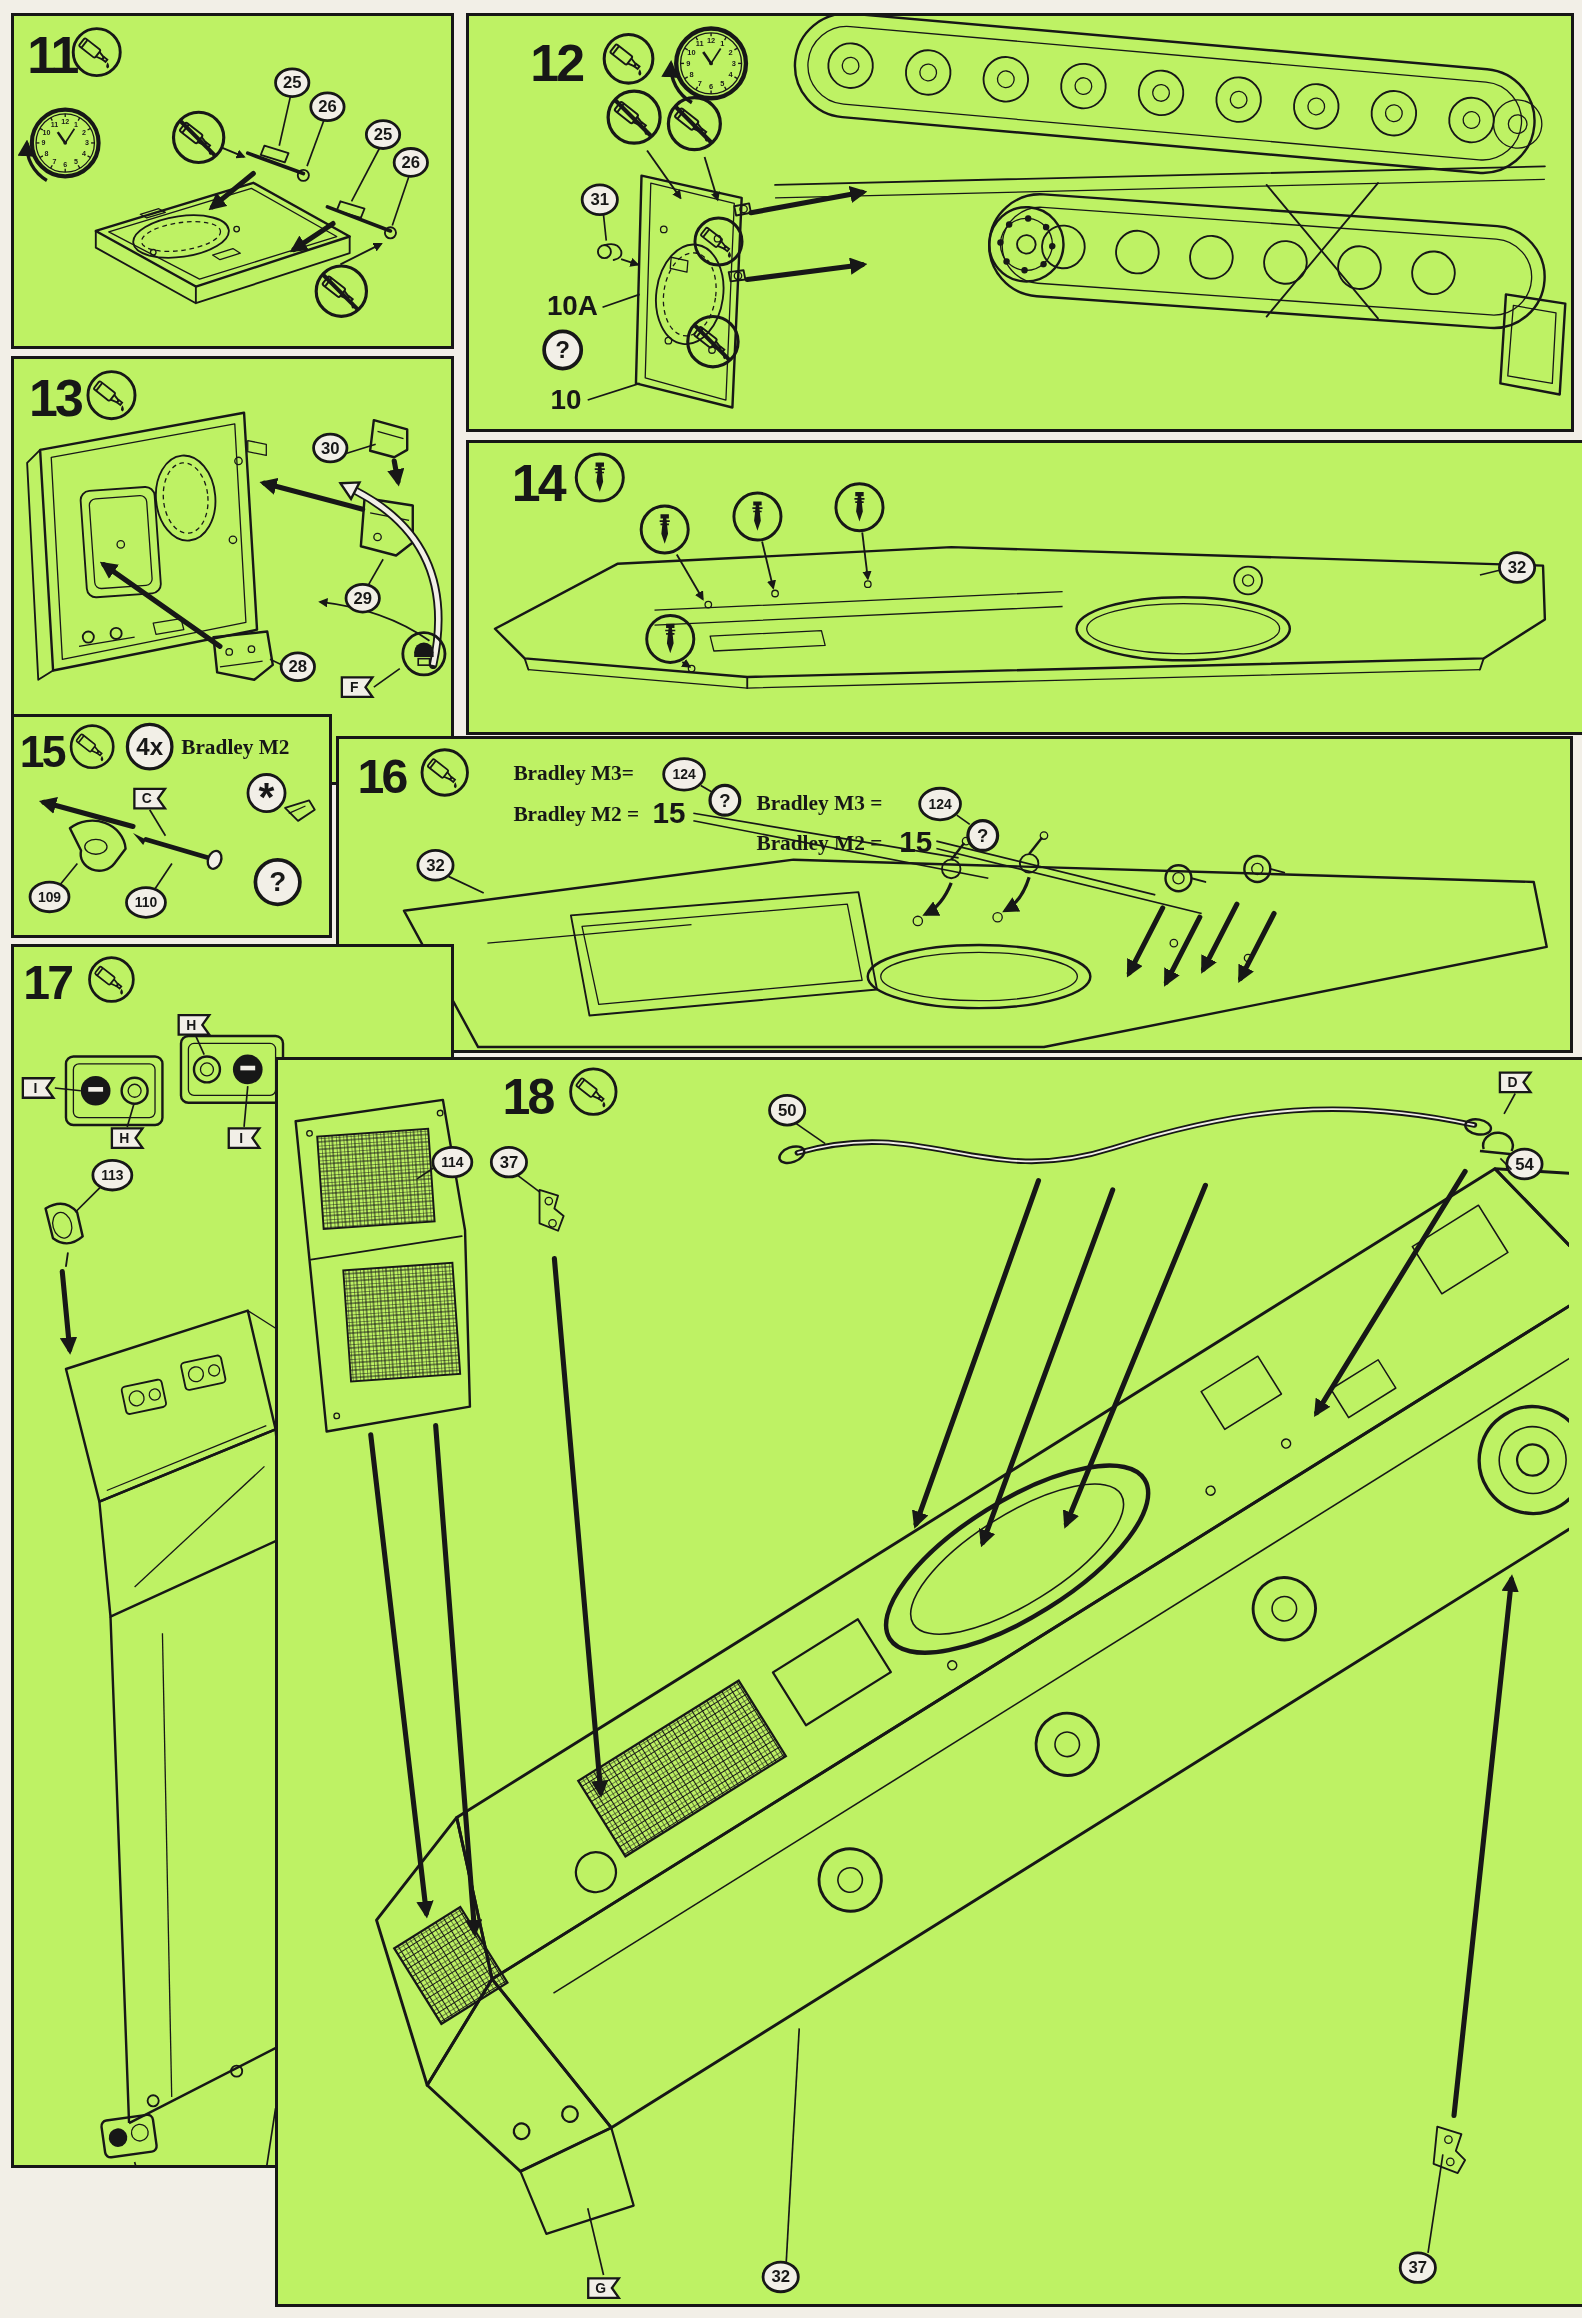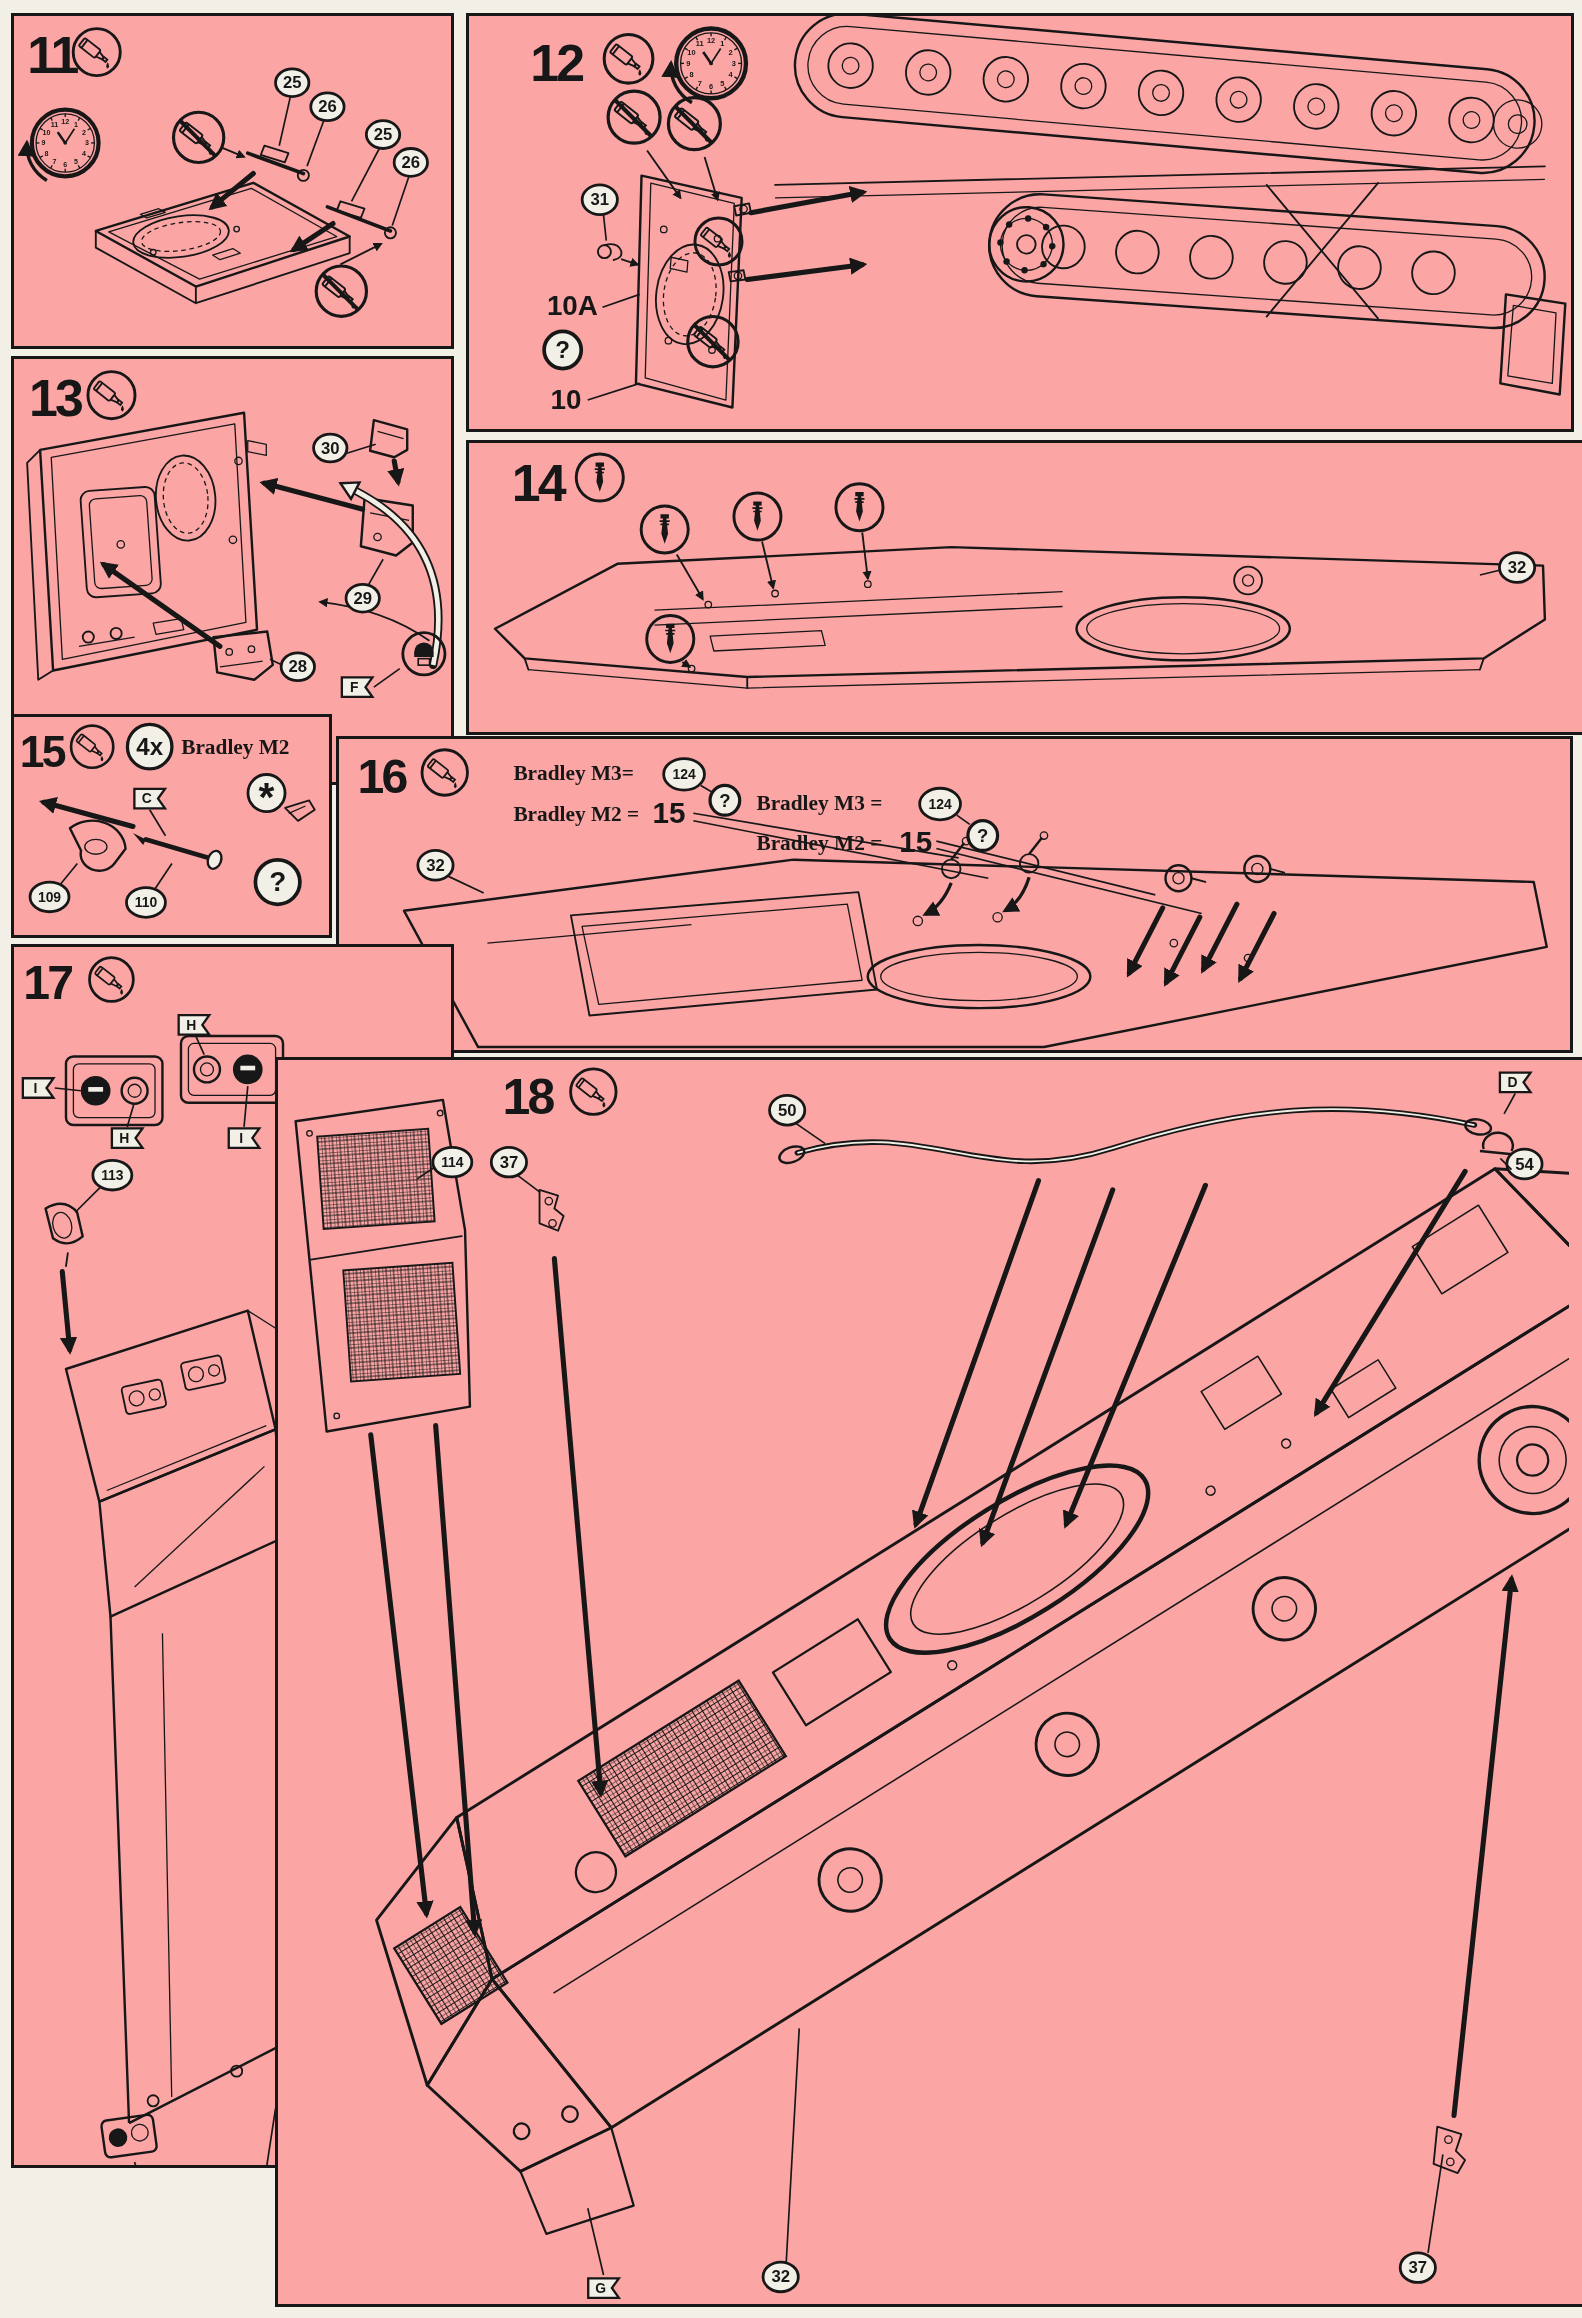--- a/index.html
+++ b/index.html
@@ -1,17 +1,17 @@
 <!DOCTYPE html>
 <html style="font-size:15px"><head>
 <meta charset="utf-8">
 <style>
   html,body{margin:0;padding:0}
   body{width:1582px;height:2319px;position:relative;background:#f2efe7;font-family:"Liberation Sans",sans-serif}
-  .panel{position:absolute;border:3.7px solid #171717;background:#fca5a5;box-sizing:border-box;overflow:hidden}
+  .panel{position:absolute;border:3.7px solid #171717;background:#bef264;box-sizing:border-box;overflow:hidden}
   svg{display:block}
   .ln{fill:none;stroke:#171717;stroke-width:2;stroke-linejoin:round;stroke-linecap:round}
   .ln15{fill:none;stroke:#171717;stroke-width:1.4;stroke-linejoin:round}
   .ln25{fill:none;stroke:#171717;stroke-width:2.6;stroke-linejoin:round}
   .fillink{fill:#171717;stroke:none}
   .thk{fill:none;stroke:#171717;stroke-width:5.5;stroke-linecap:round;marker-end:url(#ahBig)}
   .thin-arrow{fill:none;stroke:#171717;stroke-width:2;marker-end:url(#ah)}
   .ldr{fill:none;stroke:#171717;stroke-width:1.8}
   .callout-e{fill:#f2efe7;stroke:#171717;stroke-width:3}
   text{fill:#171717}

